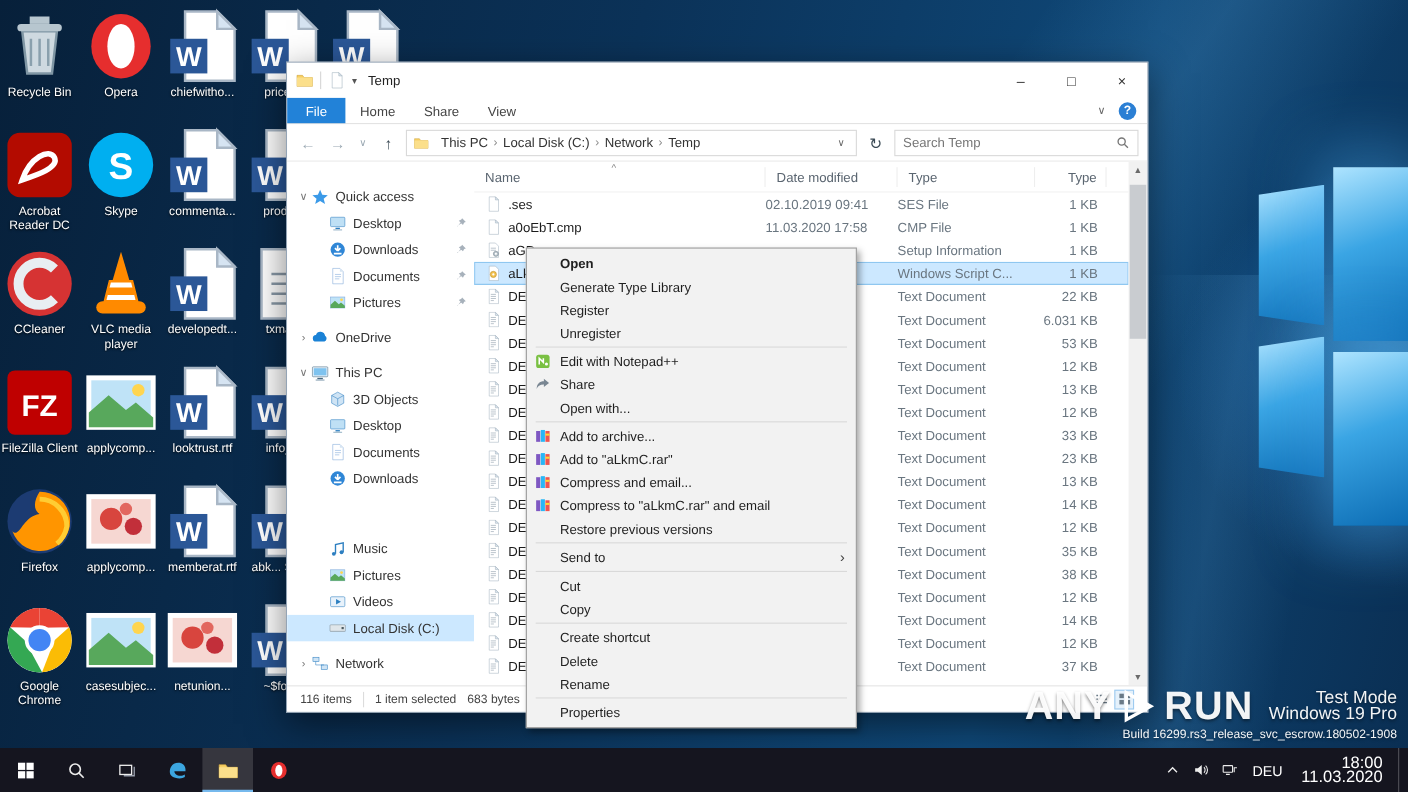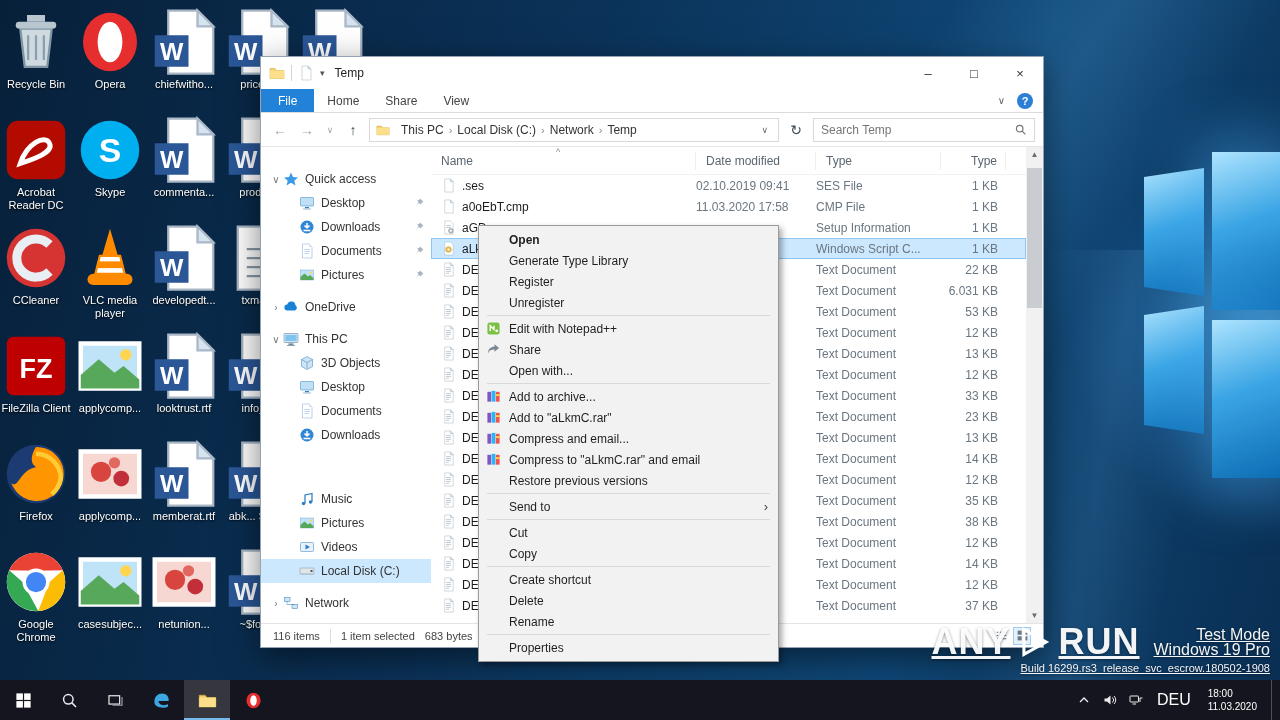--- a/index.html
+++ b/index.html
@@ -115,27 +115,27 @@
   .ctx-sub{position:absolute;right:10px;color:#444;font-size:13px;}
 
   
   #taskbar{position:absolute;left:0;top:680px;width:1280px;height:40px;background:#15151f;display:flex;z-index:50;}
   .tb-btn{width:46px;display:flex;align-items:center;justify-content:center;}
   .tb-btn svg{width:19px;height:19px;display:block;}
   .tb-btn.active{background:rgba(255,255,255,.14);box-shadow:inset 0 -2px 0 #76b9ed;}
   .tray{margin-left:auto;display:flex;align-items:center;gap:9px;padding-right:4px;color:#fff;}
   .tray-ic{width:17px;height:17px;}
   .tray-ic svg{width:16px;height:16px;display:block;}
-  .lang{font-size:16px;padding:0 3px;}
-  .clock{font-size:10px;text-align:left;line-height:13px;padding:0 5px;}
+  .lang{font-size:13px;padding:0 3px;}
+  .clock{font-size:15px;text-align:right;line-height:13px;padding:0 5px;}
   .show-desktop{width:5px;height:40px;border-left:1px solid rgba(255,255,255,.25);}
 
   
   #watermark{position:absolute;right:10px;bottom:46px;z-index:45;color:rgba(255,255,255,.95);
-    text-align:right;text-shadow:0 1px 3px rgba(0,0,0,.45);text-decoration:underline;}
+    text-align:right;text-shadow:0 1px 3px rgba(0,0,0,.45);}
   .wm-top{display:flex;align-items:center;justify-content:flex-end;gap:8px;}
   .wm-any,.wm-run{font-size:36px;font-weight:700;letter-spacing:1px;line-height:36px;}
   .wm-play{width:32px;height:32px;}
   .wm-play svg{width:32px;height:32px;display:block;}
   .wm-side{text-align:right;font-size:16px;line-height:15px;margin-left:6px;}
   .wm-build{font-size:11px;margin-top:2px;}
 </style>
 </head>
 <body>
 

